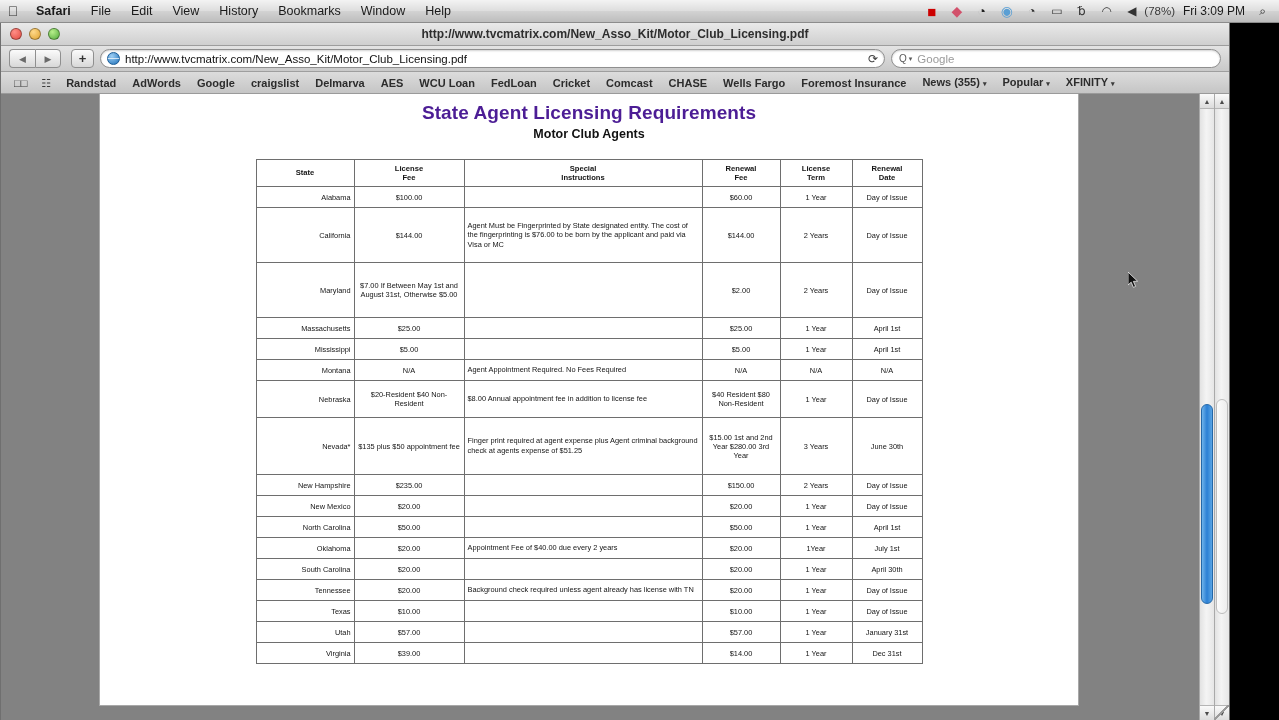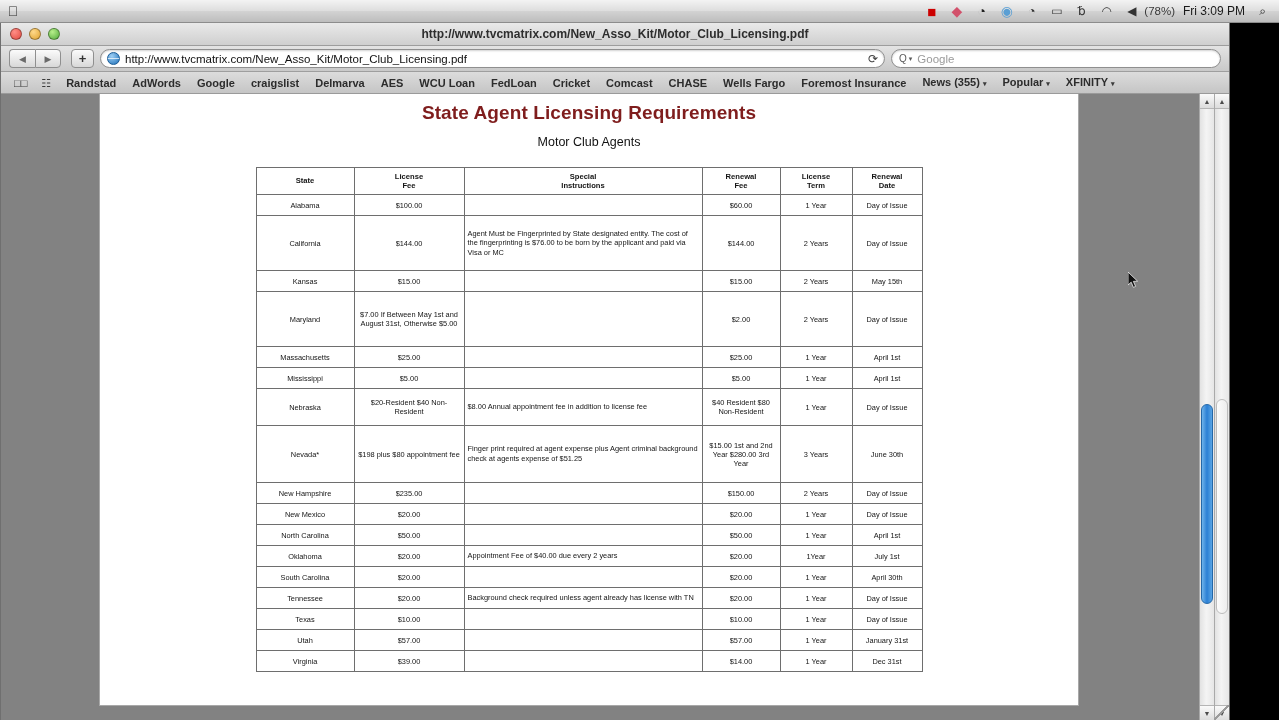--- a/index.html
+++ b/index.html
@@ -133,42 +133,42 @@
     height: calc(697px - 23px - 26px - 22px);
     background: #828282;
     overflow: hidden;
   }
   .pdfpage {
     position: absolute; left: 98px; top: 0; width: 980px; height: 612px;
     background: #fff; border: 1px solid #a8a8a8; border-top: none;
   }
   .doc-title {
     text-align: center; font-family: "Liberation Sans", sans-serif;
-    font-weight: bold; font-size: 19px; color: #7f1d1d;
+    font-weight: bold; font-size: 19px; color: #4c1d95;
     margin-top: 8px; letter-spacing: .1px;
   }
   .doc-sub {
-    text-align: center; font-weight: normal; font-size: 12.5px;
-    color: #111; margin-top: 11px;
+    text-align: center; font-weight: bold; font-size: 12.5px;
+    color: #111; margin-top: 3px;
   }
   table.lic {
     border-collapse: collapse; margin: 18px auto 0 auto;
     width: 666px; table-layout: fixed;
     font-size: 7.4px; color: #141414;
   }
   table.lic th, table.lic td {
     border: 1px solid #6e6e6e;
     padding: 2px 3px;
     vertical-align: middle;
   }
   table.lic th {
     text-align: center; font-weight: bold; font-size: 7.6px;
     height: 27px; line-height: 1.25;
   }
-  td.state { text-align: center; }
+  td.state { text-align: right; }
   td.fee   { text-align: center; }
   td.instr { text-align: left; vertical-align: top; line-height: 1.3; padding-top: 3px; }
   td.rfee  { text-align: center; }
   td.term  { text-align: center; }
   td.rdate { text-align: center; }
   tr.r-tall td { height: 55px; }
   tr.r-med  td { height: 37px; }
   tr.r-xtall td { height: 57px; }
   tr.r-norm td { height: 21px; }
 
@@ -217,20 +217,30 @@
     background: #000;
   }
 </style>
 </head>
 <body>
 
 <div id="screen">
 
   <div class="menubar">
     <div class="apple-logo"></div>
+    <div id="menu-items" style="display:flex;">
+        <div class="menu-item bold">Safari</div>
+        <div class="menu-item">File</div>
+        <div class="menu-item">Edit</div>
+        <div class="menu-item">View</div>
+        <div class="menu-item">History</div>
+        <div class="menu-item">Bookmarks</div>
+        <div class="menu-item">Window</div>
+        <div class="menu-item">Help</div>
+      </div>
     <div class="menubar-right">
       <div id="status-icons" style="display:flex;align-items:center;">
           <span class="mb-icon red">■</span>
           <span class="mb-icon pink">◆</span>
           <span class="mb-icon dark">◔</span>
           <span class="mb-icon blue">◉</span>
           <span class="mb-icon ">◔</span>
           <span class="mb-icon ">▭</span>
           <span class="mb-icon ">␢</span>
           <span class="mb-icon ">◠</span>
@@ -327,28 +337,20 @@
                 <td class="rdate">Day of Issue</td>
               </tr>
               <tr class="r-tall">
                 <td class="state">California</td>
                 <td class="fee">$144.00</td>
                 <td class="instr">Agent Must be Fingerprinted by State designated entity.  The cost of the fingerprinting is $76.00 to be born by the applicant and paid via Visa or MC</td>
                 <td class="rfee">$144.00</td>
                 <td class="term">2 Years</td>
                 <td class="rdate">Day of Issue</td>
               </tr>
-              <tr class="r-norm">
-                <td class="state">Kansas</td>
-                <td class="fee">$15.00</td>
-                <td class="instr"></td>
-                <td class="rfee">$15.00</td>
-                <td class="term">2 Years</td>
-                <td class="rdate">May 15th</td>
-              </tr>
               <tr class="r-tall">
                 <td class="state">Maryland</td>
                 <td class="fee">$7.00 If Between May 1st and August 31st, Otherwise $5.00</td>
                 <td class="instr"></td>
                 <td class="rfee">$2.00</td>
                 <td class="term">2 Years</td>
                 <td class="rdate">Day of Issue</td>
               </tr>
               <tr class="r-norm">
                 <td class="state">Massachusetts</td>
@@ -358,32 +360,40 @@
                 <td class="term">1 Year</td>
                 <td class="rdate">April 1st</td>
               </tr>
               <tr class="r-norm">
                 <td class="state">Mississippi</td>
                 <td class="fee">$5.00</td>
                 <td class="instr"></td>
                 <td class="rfee">$5.00</td>
                 <td class="term">1 Year</td>
                 <td class="rdate">April 1st</td>
+              </tr>
+              <tr class="r-norm">
+                <td class="state">Montana</td>
+                <td class="fee">N/A</td>
+                <td class="instr">Agent Appointment Required.  No Fees Required</td>
+                <td class="rfee">N/A</td>
+                <td class="term">N/A</td>
+                <td class="rdate">N/A</td>
               </tr>
               <tr class="r-med">
                 <td class="state">Nebraska</td>
                 <td class="fee">$20-Resident  $40 Non-Resident</td>
                 <td class="instr">$8.00 Annual appointment fee in addition to license fee</td>
                 <td class="rfee">$40 Resident $80 Non-Resident</td>
                 <td class="term">1 Year</td>
                 <td class="rdate">Day of Issue</td>
               </tr>
               <tr class="r-xtall">
                 <td class="state">Nevada*</td>
-                <td class="fee">$198 plus $80 appointment fee</td>
+                <td class="fee">$135 plus $50 appointment fee</td>
                 <td class="instr">Finger print required at agent expense plus Agent criminal background check at agents expense of $51.25</td>
                 <td class="rfee">$15.00 1st and 2nd Year $280.00 3rd Year</td>
                 <td class="term">3 Years</td>
                 <td class="rdate">June 30th</td>
               </tr>
               <tr class="r-norm">
                 <td class="state">New Hampshire</td>
                 <td class="fee">$235.00</td>
                 <td class="instr"></td>
                 <td class="rfee">$150.00</td>

